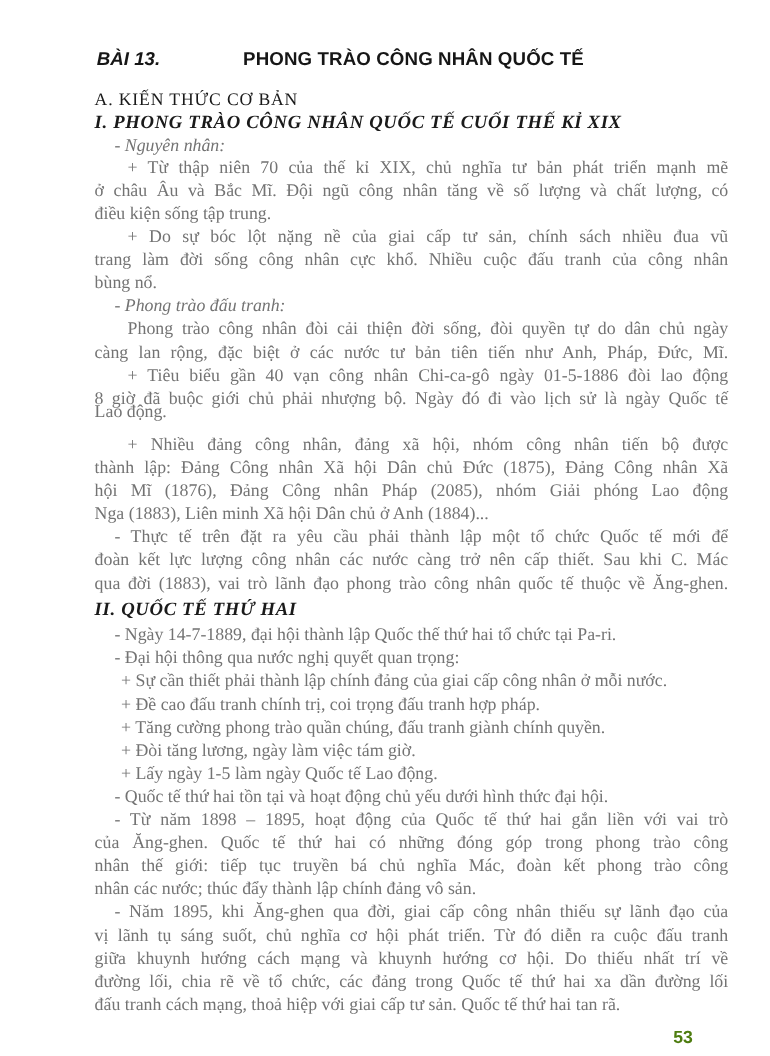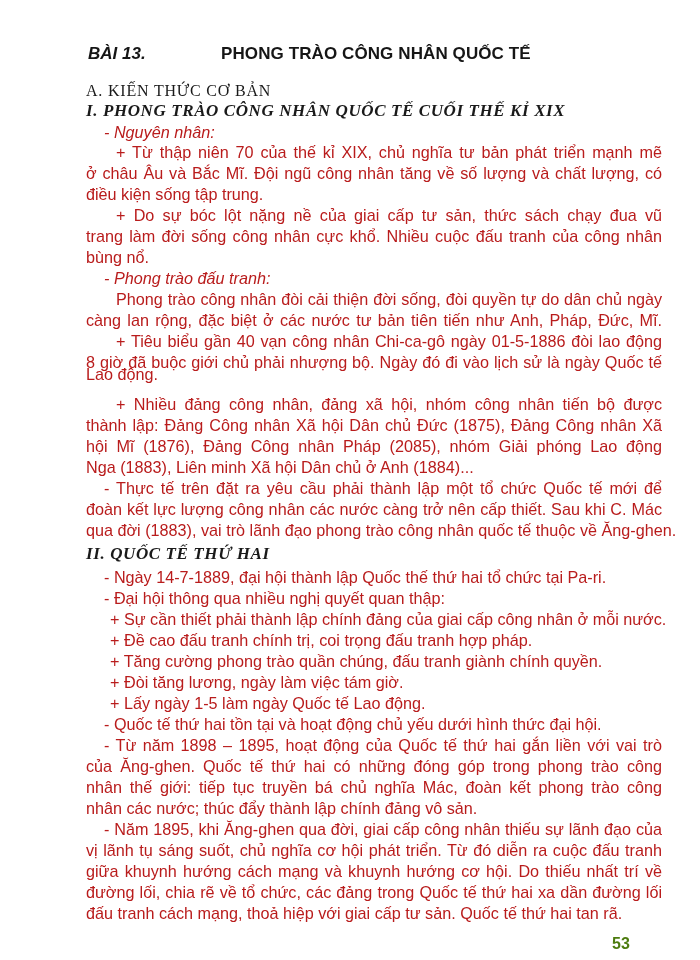--- a/index.html
+++ b/index.html
@@ -27,24 +27,24 @@
       letter-spacing: 0.8px;
     }
     .h-sec {
       position: absolute; left: 86px;
       font-family: "Liberation Serif", serif; font-weight: bold; font-style: italic;
       font-size: 17px; letter-spacing: 0.6px;
     }
 
     .line {
       position: absolute; left: 86px; width: 576px;
-      font-family: Liberation Sans, sans-serif;
+      font-family: Liberation Serif, serif;
       font-size: 16.2px; line-height: 20px; white-space: nowrap;
       text-align: justify; text-align-last: justify;
-      color: #b91c1c;
+      color: #737373;
     }
     .line.last { text-align-last: left; }
     .ind1 { left: 104px; width: 558px; }
     .ind2 { left: 116px; width: 546px; }
     .ind3 { left: 110px; width: 552px; }
     .ital { font-style: italic; }
 
     .page-number {
       position: absolute; left: 612px; top: 883px;
       font-family: "Liberation Sans", "DejaVu Sans", sans-serif;
@@ -61,41 +61,41 @@
     <span class="lesson-title">PHONG TRÀO CÔNG NHÂN QUỐC TẾ</span>
   </div>
 
   <div class="h-a">A. KIẾN THỨC CƠ BẢN</div>
   <div class="h-sec" style="top:101px">I. PHONG TRÀO CÔNG NHÂN QUỐC TẾ CUỐI THẾ KỈ XIX</div>
 
   <div class="line ind1 ital last" style="top:122px">- Nguyên nhân:</div>
   <div class="line ind2" style="top:142px">+ Từ thập niên 70 của thế kỉ XIX, chủ nghĩa tư bản phát triển mạnh mẽ</div>
   <div class="line last" style="top:184px">điều kiện sống tập trung.</div>
   <div class="line" style="top:163px">ở châu Âu và Bắc Mĩ. Đội ngũ công nhân tăng về số lượng và chất lượng, có</div>
-  <div class="line ind2" style="top:205px">+ Do sự bóc lột nặng nề của giai cấp tư sản, thức sách chạy đua vũ</div>
+  <div class="line ind2" style="top:205px">+ Do sự bóc lột nặng nề của giai cấp tư sản, chính sách nhiều đua vũ</div>
   <div class="line" style="top:226px">trang làm đời sống công nhân cực khổ. Nhiều cuộc đấu tranh của công nhân</div>
   <div class="line last" style="top:247px">bùng nổ.</div>
 
   <div class="line ind1 ital last" style="top:268px">- Phong trào đấu tranh:</div>
   <div class="line ind2" style="top:289px">Phong trào công nhân đòi cải thiện đời sống, đòi quyền tự do dân chủ ngày</div>
   <div class="line" style="top:310px">càng lan rộng, đặc biệt ở các nước tư bản tiên tiến như Anh, Pháp, Đức, Mĩ.</div>
   <div class="line ind2" style="top:331px">+ Tiêu biểu gần 40 vạn công nhân Chi-ca-gô ngày 01-5-1886 đòi lao động</div>
   <div class="line" style="top:352px">8 giờ đã buộc giới chủ phải nhượng bộ. Ngày đó đi vào lịch sử là ngày Quốc tế</div>
   <div class="line last" style="top:364px">Lao động.</div>
   <div class="line ind2" style="top:394px">+ Nhiều đảng công nhân, đảng xã hội, nhóm công nhân tiến bộ được</div>
   <div class="line" style="top:415px">thành lập: Đảng Công nhân Xã hội Dân chủ Đức (1875), Đảng Công nhân Xã</div>
   <div class="line" style="top:436px">hội Mĩ (1876), Đảng Công nhân Pháp (2085), nhóm Giải phóng Lao động</div>
   <div class="line last" style="top:457px">Nga (1883), Liên minh Xã hội Dân chủ ở Anh (1884)...</div>
   <div class="line ind1" style="top:478px">- Thực tế trên đặt ra yêu cầu phải thành lập một tổ chức Quốc tế mới để</div>
   <div class="line" style="top:499px">đoàn kết lực lượng công nhân các nước càng trở nên cấp thiết. Sau khi C. Mác</div>
   <div class="line" style="top:520px">qua đời (1883), vai trò lãnh đạo phong trào công nhân quốc tế thuộc về Ăng-ghen.</div>
 
   <div class="h-sec" style="top:544px">II. QUỐC TẾ THỨ HAI</div>
   <div class="line ind1 last" style="top:567px">- Ngày 14-7-1889, đại hội thành lập Quốc thế thứ hai tổ chức tại Pa-ri.</div>
-  <div class="line ind1 last" style="top:588px">- Đại hội thông qua nhiều nghị quyết quan thập:</div>
+  <div class="line ind1 last" style="top:588px">- Đại hội thông qua nước nghị quyết quan trọng:</div>
   <div class="line ind3 last" style="top:609px">+ Sự cần thiết phải thành lập chính đảng của giai cấp công nhân ở mỗi nước.</div>
   <div class="line ind3 last" style="top:630px">+ Đề cao đấu tranh chính trị, coi trọng đấu tranh hợp pháp.</div>
   <div class="line ind3 last" style="top:651px">+ Tăng cường phong trào quần chúng, đấu tranh giành chính quyền.</div>
   <div class="line ind3 last" style="top:672px">+ Đòi tăng lương, ngày làm việc tám giờ.</div>
   <div class="line ind3 last" style="top:693px">+ Lấy ngày 1-5 làm ngày Quốc tế Lao động.</div>
   <div class="line ind1 last" style="top:714px">- Quốc tế thứ hai tồn tại và hoạt động chủ yếu dưới hình thức đại hội.</div>
   <div class="line ind1" style="top:735px">- Từ năm 1898 – 1895, hoạt động của Quốc tế thứ hai gắn liền với vai trò</div>
   <div class="line" style="top:756px">của Ăng-ghen. Quốc tế thứ hai có những đóng góp trong phong trào công</div>
   <div class="line" style="top:777px">nhân thế giới: tiếp tục truyền bá chủ nghĩa Mác, đoàn kết phong trào công</div>
   <div class="line last" style="top:798px">nhân các nước; thúc đẩy thành lập chính đảng vô sản.</div>

